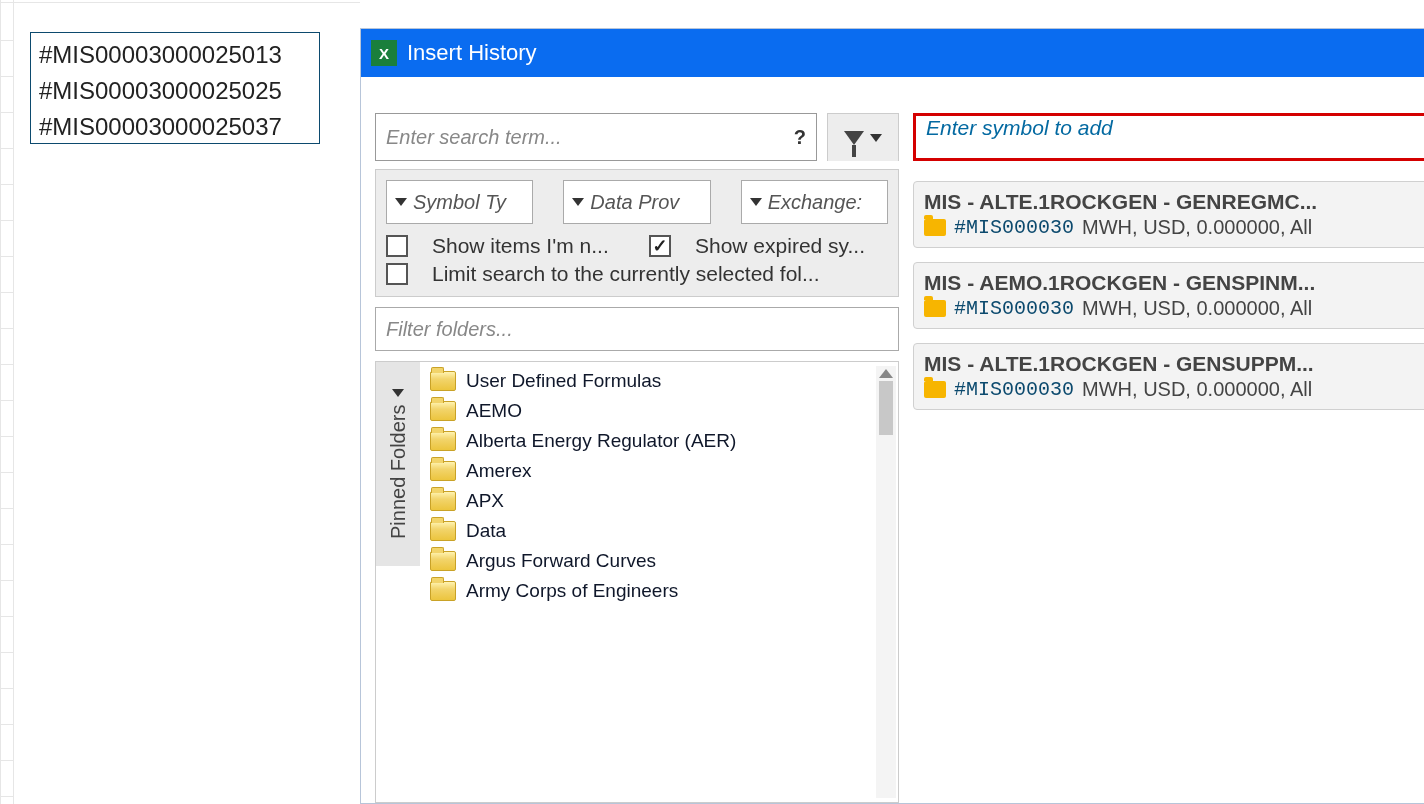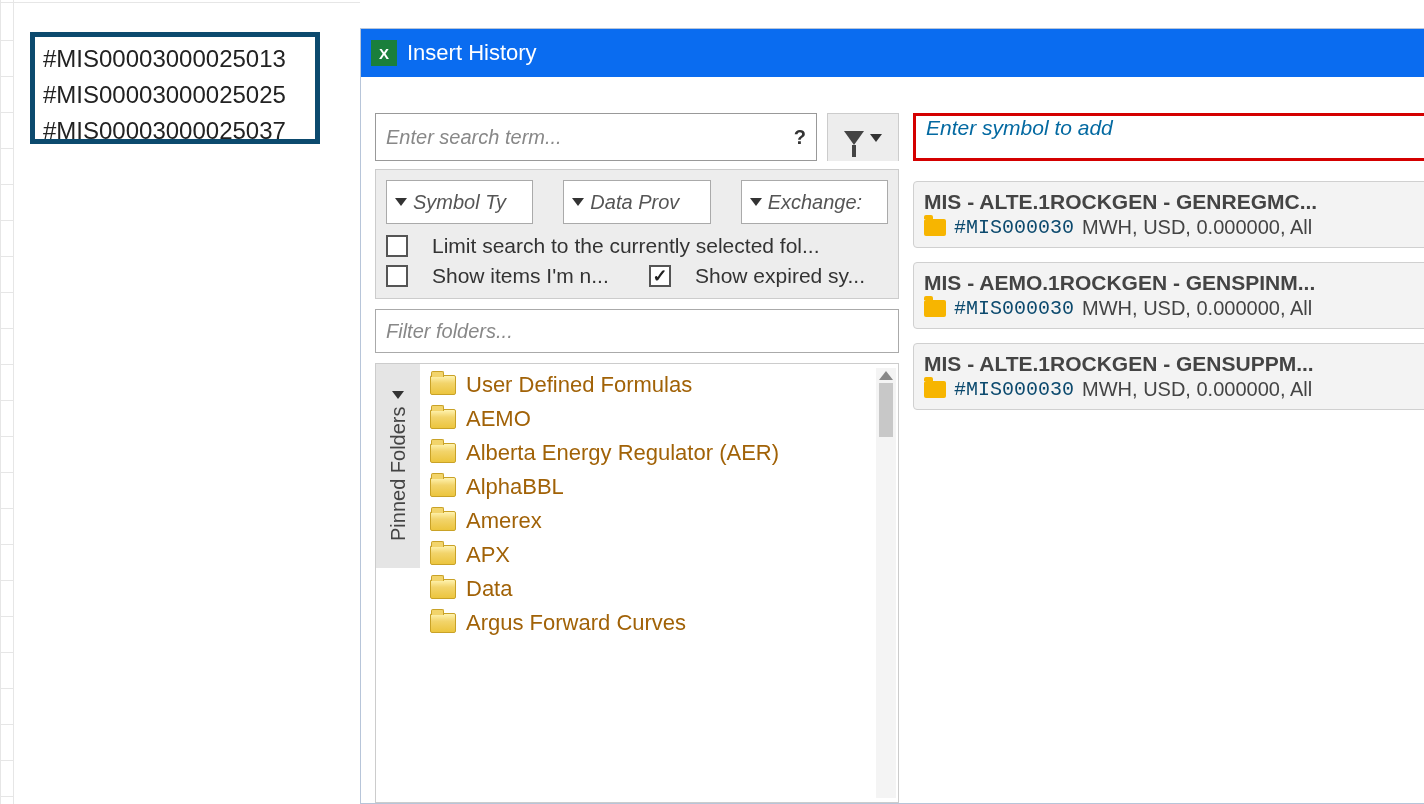--- a/index.html
+++ b/index.html
@@ -25,21 +25,21 @@
   }
   .sheet .v0 { position:absolute; left:0; top:0; width:1px; height:100%; background:#e6e6e6; }
   .sheet .v1 { position:absolute; left:13px; top:0; width:1px; height:100%; background:#e6e6e6; }
   .sheet .h  { position:absolute; left:0; width:14px; height:1px; background:#e6e6e6; }
   .sheet .hfull { position:absolute; left:0; width:360px; height:1px; background:#e6e6e6; }
 
   .cell-box {
     position: absolute;
     left: 30px; top: 32px;
     width: 290px; height: 112px;
-    border: 5px solid #0c4a6e;
+    border: 1px solid #0c4a6e;
     padding: 4px 8px;
     font-size: 24px;
     line-height: 36px;
     color: #222;
     background: #fff;
   }
   .cell-box div { white-space: nowrap; }
 
   
   .dialog {
@@ -235,22 +235,22 @@
     margin:3px auto;
   }
   .tree-scroll .thumb {
     width:14px; height:54px; background:#c8c8c8;
     margin: 2px auto;
   }
   .tree-item {
     display:flex; align-items:center;
     gap:10px;
     padding: 4px 8px 4px 10px;
-    font-size: 22px;
-    color:#a16207;
+    font-size: 19px;
+    color:#0f172a;
     white-space:nowrap;
   }
   .folder-icon {
     width:26px; height:20px;
     background: linear-gradient(#fff3b0,#f2d46b 40%,#ecc53e);
     border:1px solid #c9a227;
     border-radius:2px;
     position:relative;
     flex-shrink:0;
   }
@@ -385,30 +385,30 @@
           <div class="chip">
             <span class="caret-down"></span>
             <span>Data Prov</span>
           </div>
           <div class="chip">
             <span class="caret-down"></span>
             <span>Exchange:</span>
           </div>
         </div>
 
-        <div class="chk-row single">
-          <span class="chk"></span>
-          <span class="chk-label">Limit search to the currently selected fol...</span>
-        </div>
         <div class="chk-row">
           <span class="chk"></span>
           <span class="chk-label" style="flex:1">Show items I'm n...</span>
           <span class="chk checked"></span>
           <span class="chk-label" style="flex:1">Show expired sy...</span>
         </div>
+        <div class="chk-row single">
+          <span class="chk"></span>
+          <span class="chk-label">Limit search to the currently selected fol...</span>
+        </div>
       </div>
 
       <div class="folder-filter">
         <span>Filter folders...</span>
       </div>
 
       <div class="tree-container">
         <div class="pinned-tab">
           <span>Pinned Folders</span>
           <span class="tri"></span>
@@ -425,37 +425,37 @@
           <div class="tree-item">
               <span class="folder-icon"></span>
               <span>AEMO</span>
             </div>
           <div class="tree-item">
               <span class="folder-icon"></span>
               <span>Alberta Energy Regulator (AER)</span>
             </div>
           <div class="tree-item">
               <span class="folder-icon"></span>
-              <span>AlphaBBL</span>
-            </div>
-          <div class="tree-item">
-              <span class="folder-icon"></span>
               <span>Amerex</span>
             </div>
           <div class="tree-item">
               <span class="folder-icon"></span>
               <span>APX</span>
             </div>
           <div class="tree-item">
               <span class="folder-icon"></span>
               <span>Data</span>
             </div>
           <div class="tree-item">
               <span class="folder-icon"></span>
               <span>Argus Forward Curves</span>
+            </div>
+          <div class="tree-item">
+              <span class="folder-icon"></span>
+              <span>Army Corps of Engineers</span>
             </div>
         </div>
       </div>
     </div>
 
     <div class="right-pane">
       <div class="symbol-input">
         <span>Enter symbol to add</span>
       </div>
 

